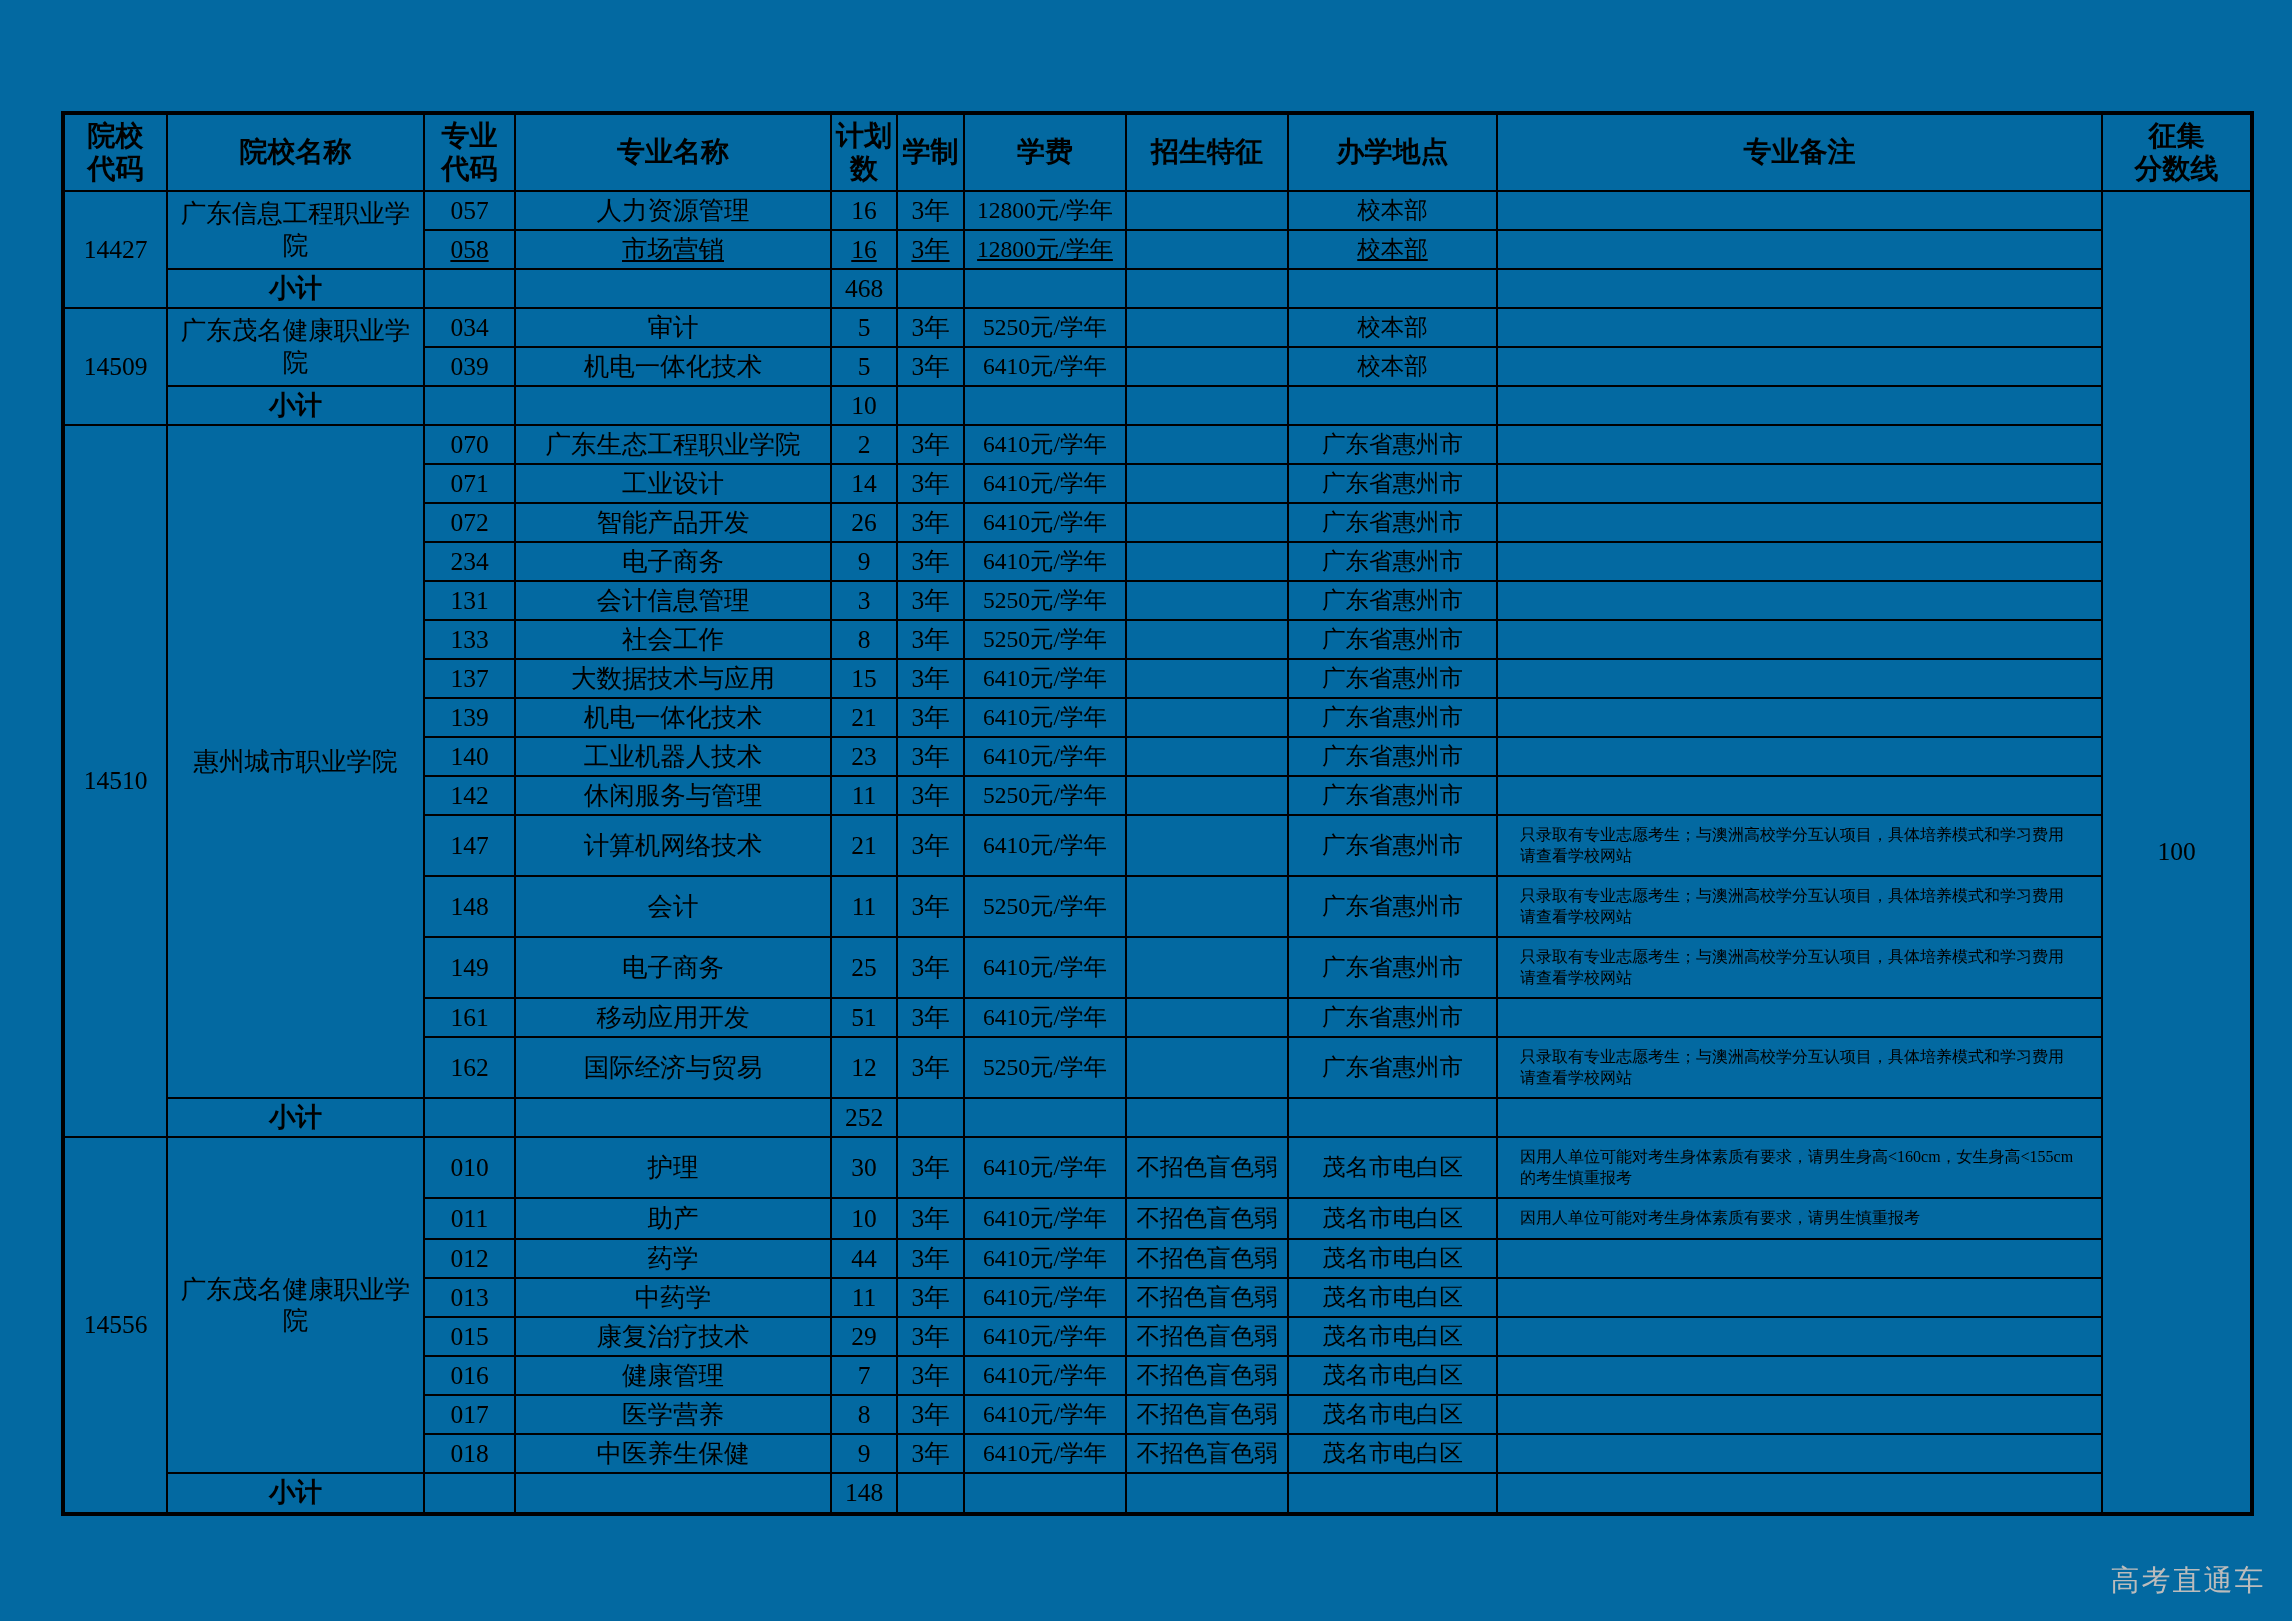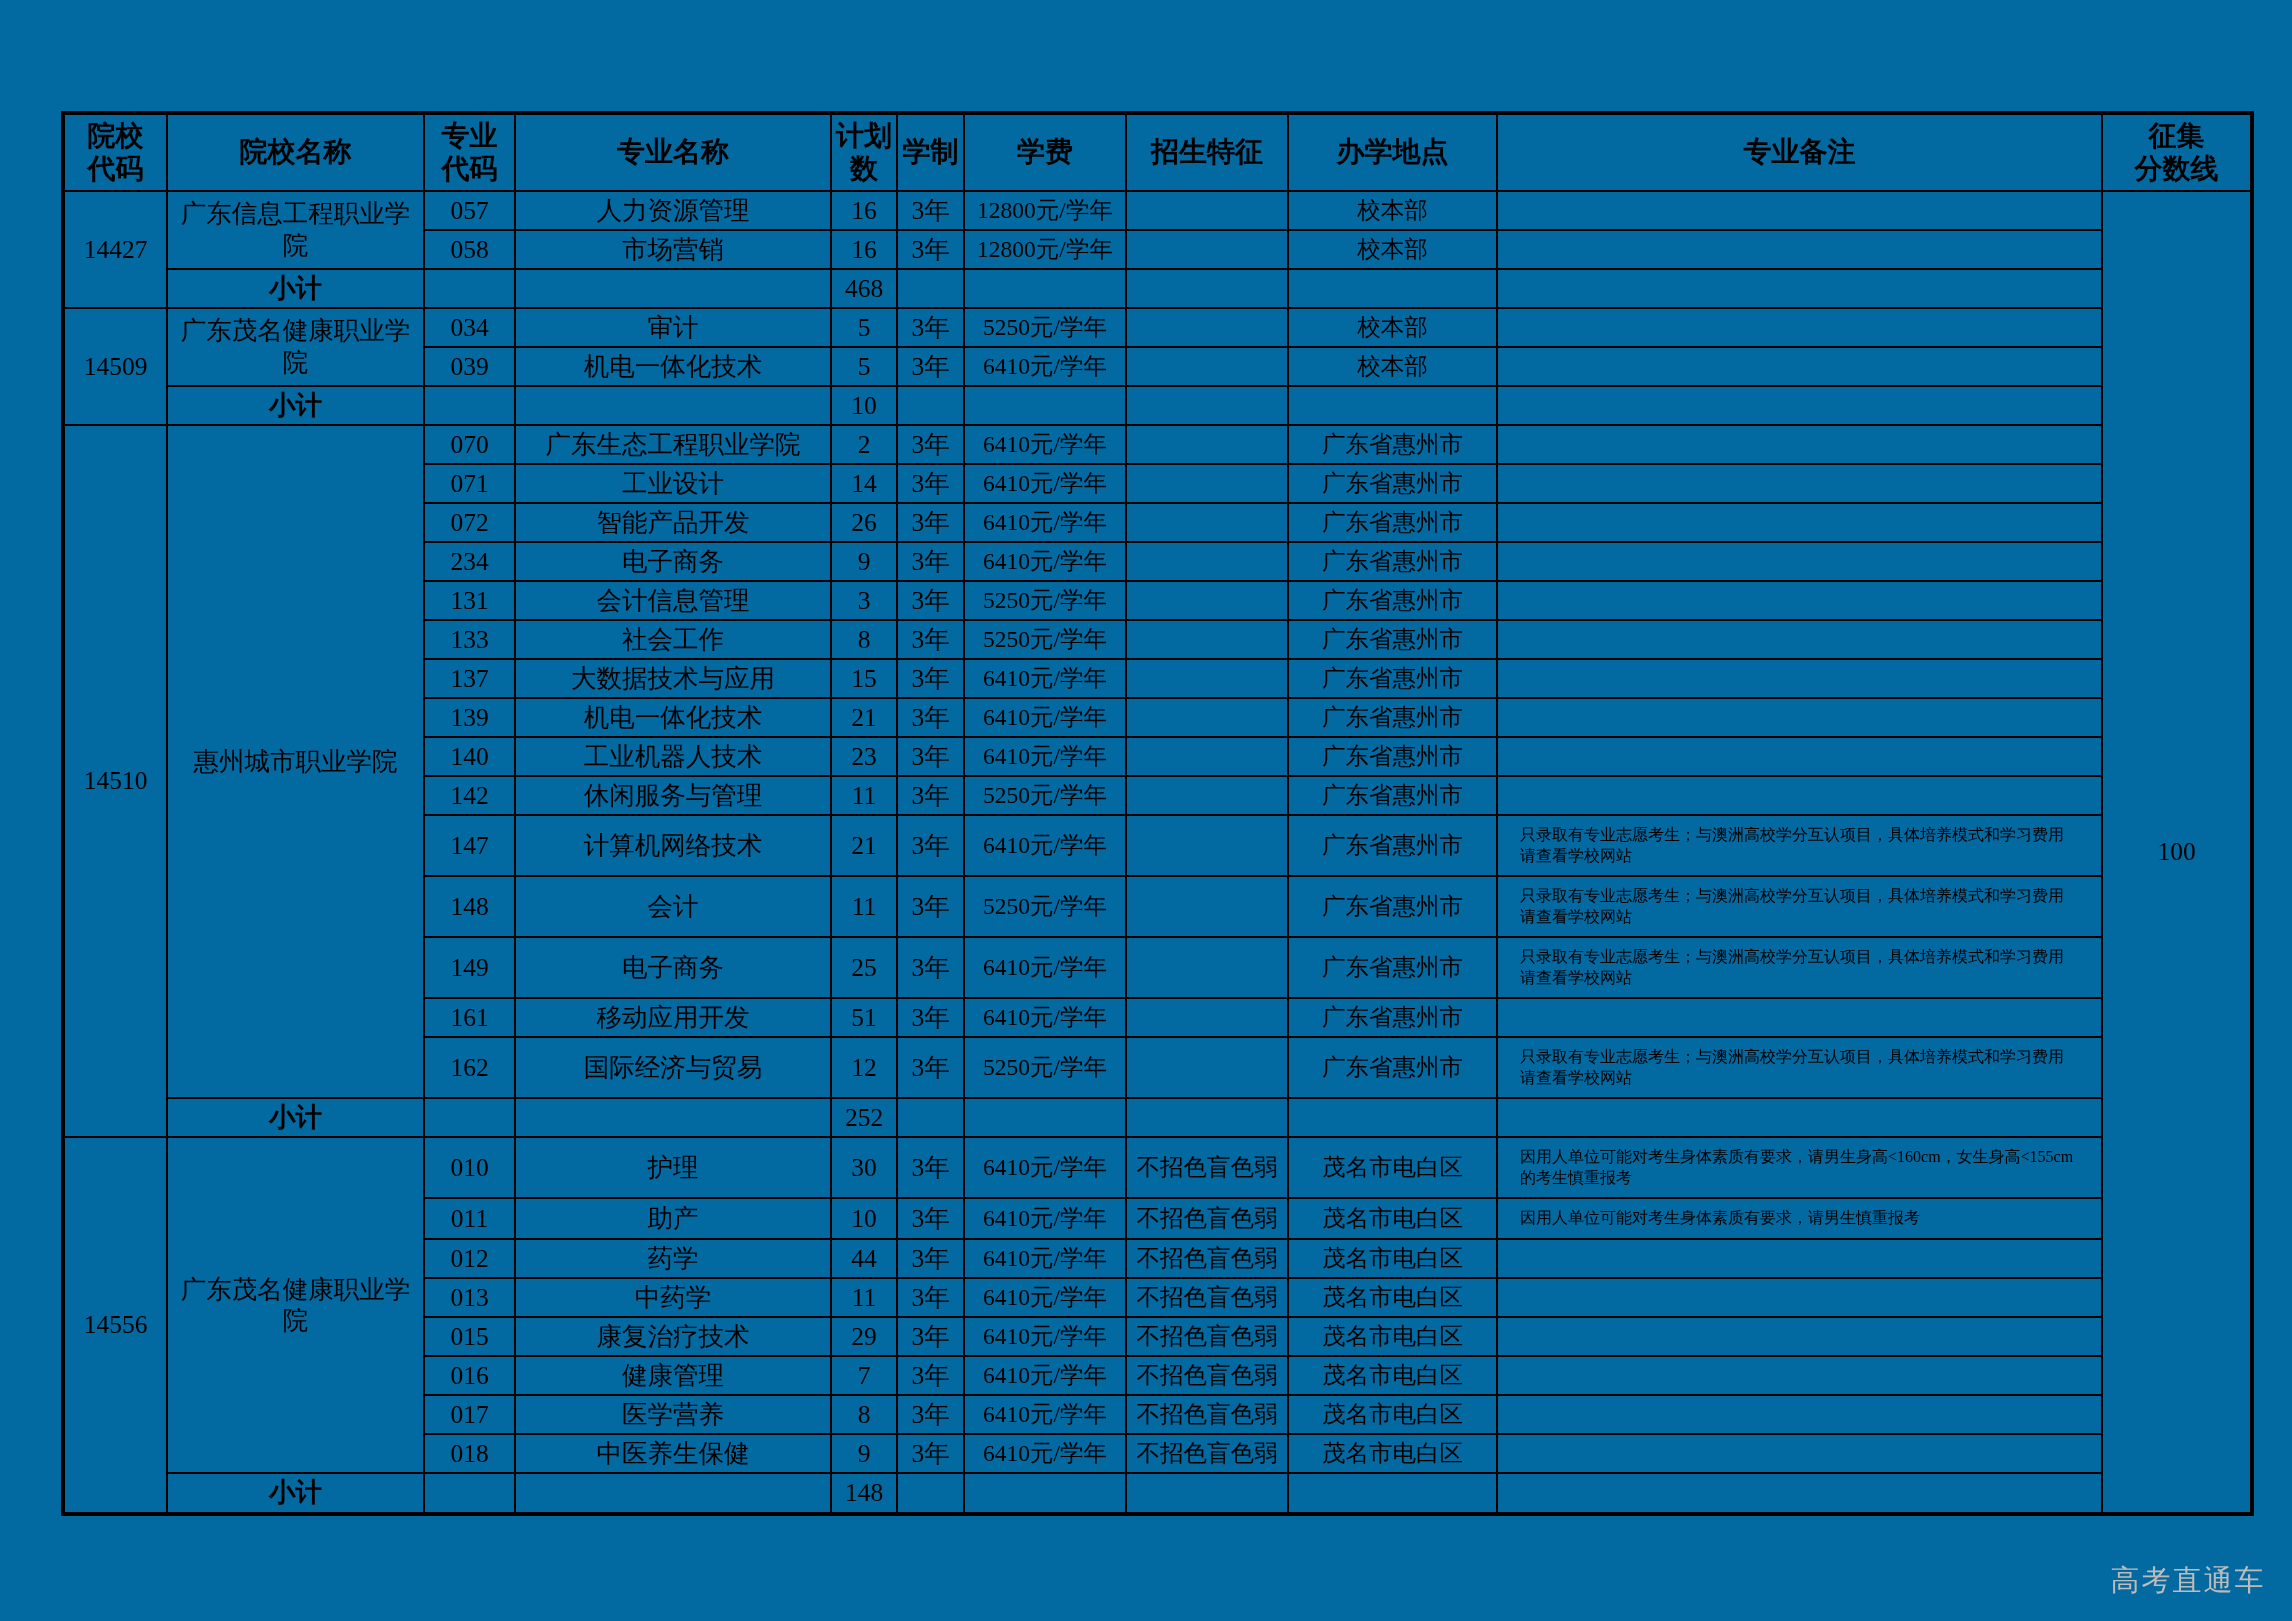--- a/index.html
+++ b/index.html
@@ -100,21 +100,21 @@
           <td>057</td>
           <td>人力资源管理</td>
           <td>16</td>
           <td>3年</td>
           <td class="small">12800元/学年</td>
           <td class="small"></td>
           <td class="small">校本部</td>
           <td class="note"></td>
           <td class="score" rowspan="31">100</td>
         </tr>
-        <tr style="height: 39px;">
+        <tr style="height: 39px; text-decoration: underline;">
           <td>058</td>
           <td>市场营销</td>
           <td>16</td>
           <td>3年</td>
           <td class="small">12800元/学年</td>
           <td class="small"></td>
           <td class="small">校本部</td>
           <td class="note"></td>
         </tr>
         <tr style="height: 37px;">

